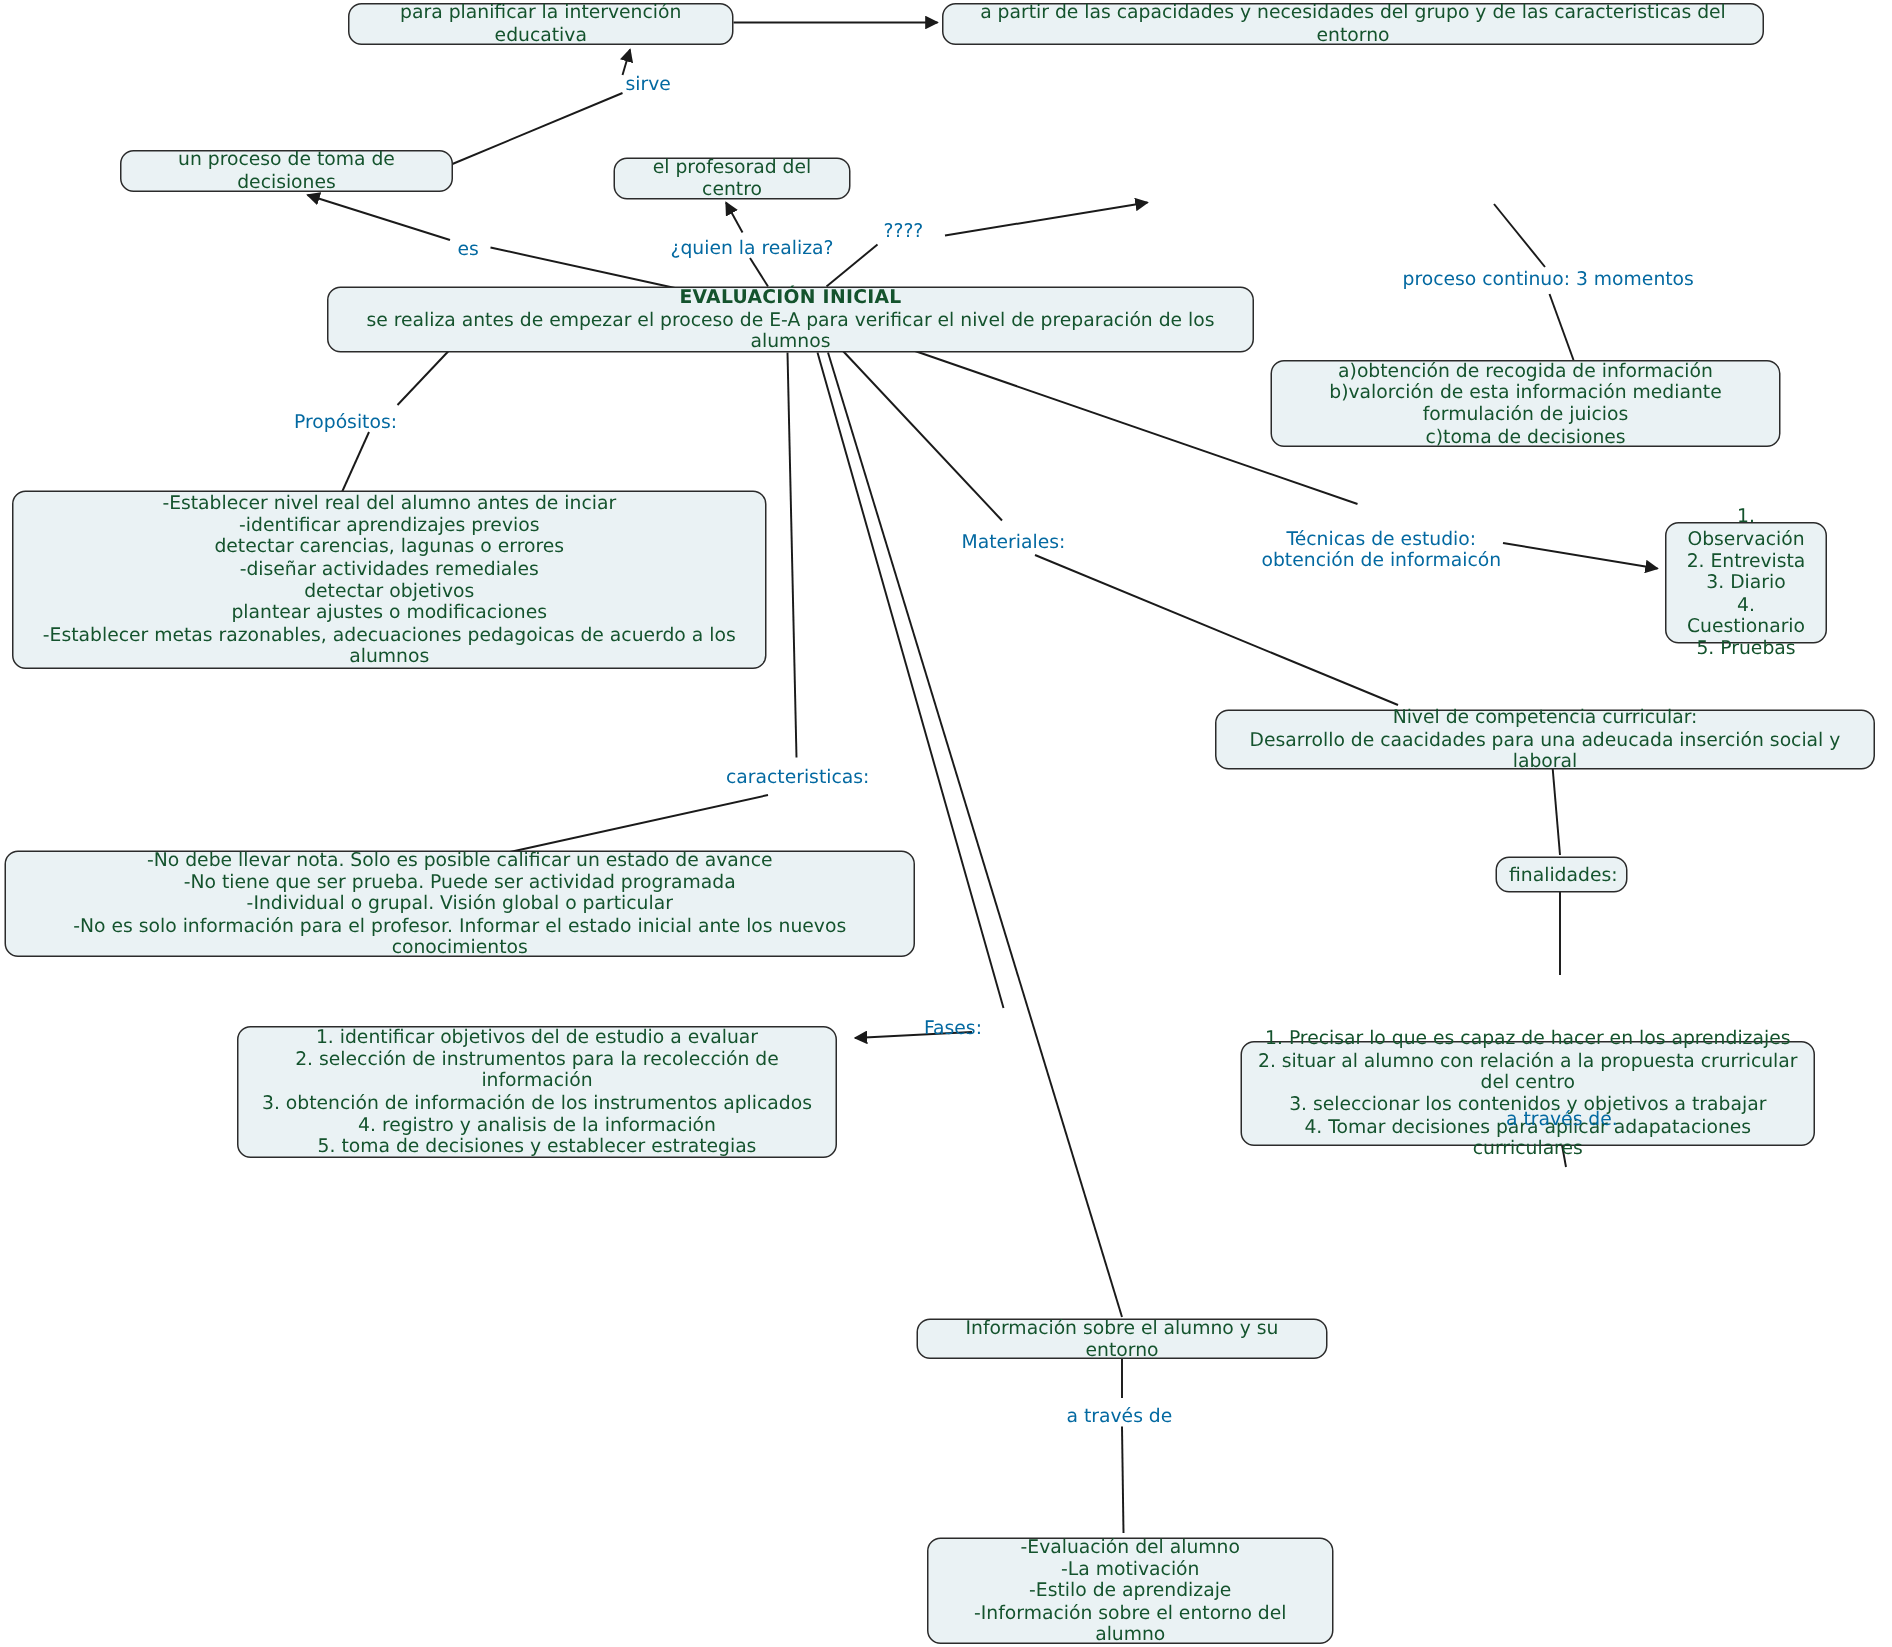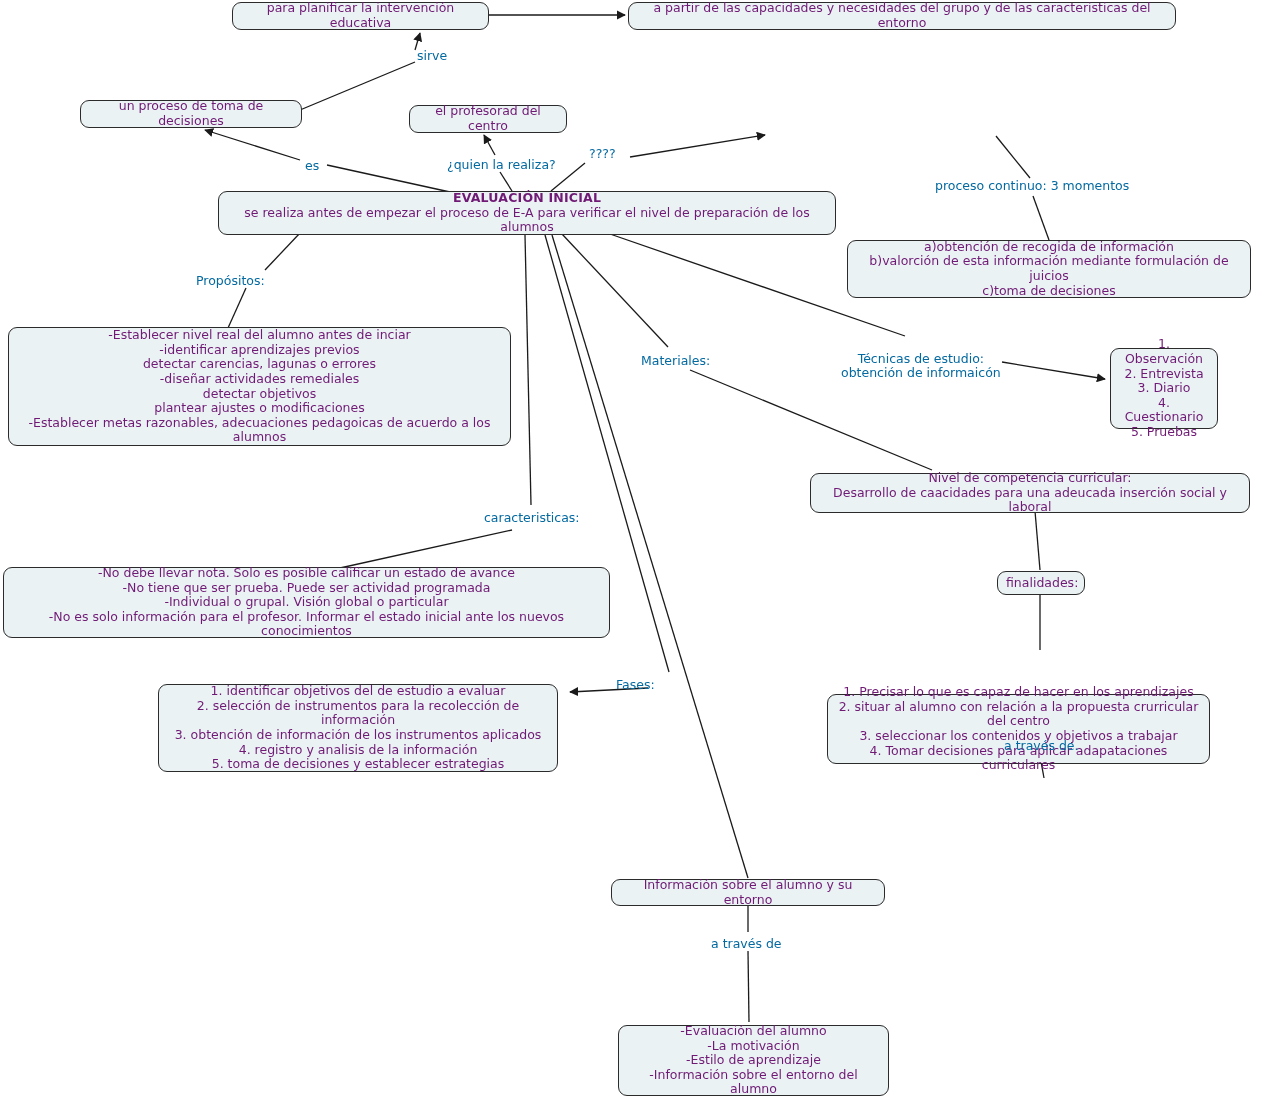--- a/index.html
+++ b/index.html
@@ -23,21 +23,21 @@
     width: 1261px;
     height: 1098px;
     pointer-events: none;
   }
   .node {
     position: absolute;
     box-sizing: border-box;
     background: #eaf2f4;
     border: 1px solid #2b2b2b;
     border-radius: 9px;
-    color: #701a75;
+    color: #14532d;
     font-size: 12.5px;
     line-height: 14.6px;
     text-align: center;
     display: flex;
     flex-direction: column;
     align-items: center;
     justify-content: center;
     padding: 3px 8px;
     white-space: pre-line;
     z-index: 2;
@@ -135,21 +135,21 @@
   <div class="node" style="left:409px; top:105px; width:158px; height:28px;">
     <span class="line">el profesorad del centro</span>
   </div>
 
 
   <div class="node center" style="left:218px; top:191px; width:618px; height:44px;">
     <span class="line title">EVALUACIÓN INICIAL</span>
     <span class="line">se realiza antes de empezar el proceso de E-A para verificar el nivel de preparación de los alumnos</span>
   </div>
 
-  <div class="node" style="left:847px; top:240px; width:404px; height:58px;text-align:center;">
+  <div class="node" style="left:847px; top:240px; width:340px; height:58px;text-align:center;">
     <span class="line">a)obtención de recogida de información</span>
     <span class="line">b)valorción de esta información mediante formulación de juicios</span>
     <span class="line">c)toma de decisiones</span>
   </div>
 
   <div class="node" style="left:8px; top:327px; width:503px; height:119px;">
     <span class="line">-Establecer nivel real del alumno antes de inciar</span>
     <span class="line">-identificar aprendizajes previos</span>
     <span class="line">detectar carencias, lagunas o errores</span>
     <span class="line">-diseñar actividades remediales</span>

